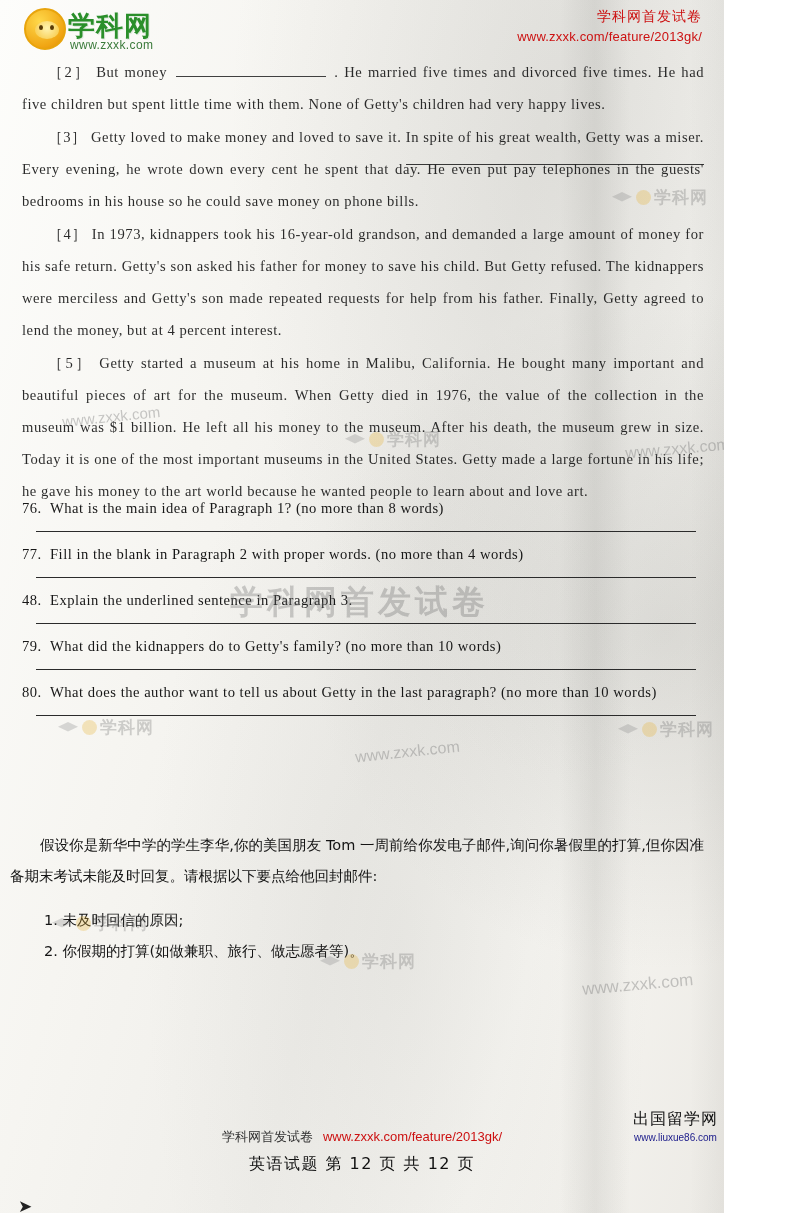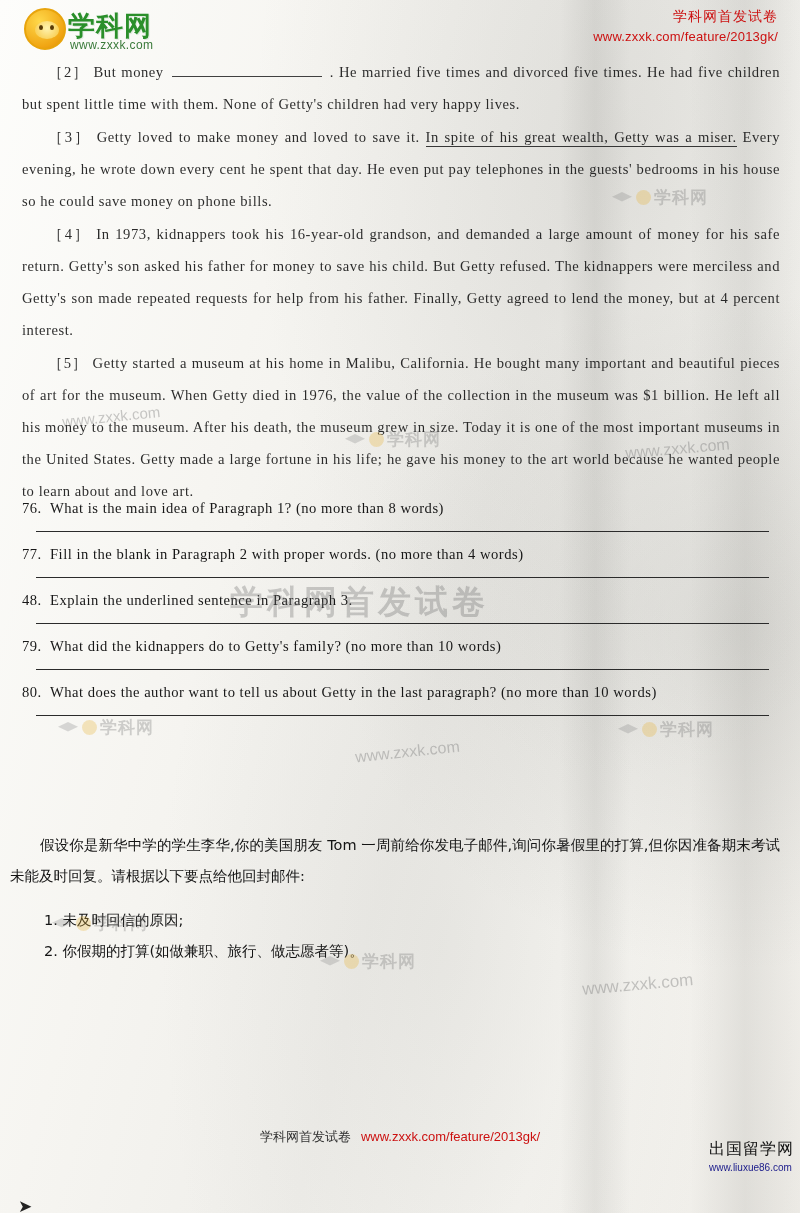--- a/index.html
+++ b/index.html
@@ -11,21 +11,21 @@
     width: 800px; height: 1213px;
     position: relative;
     font-family: "Liberation Serif", serif;
     overflow: hidden;
   }
 
   
   #page {
     position: absolute;
     top: 0; left: 0;
-    width: 800px; height: 1213px;
+    width: 724px; height: 1213px;
     background:
       radial-gradient(ellipse at 78% 12%, rgba(160,160,155,0.22) 0%, rgba(255,255,255,0) 42%),
       radial-gradient(ellipse at 92% 52%, rgba(150,150,145,0.26) 0%, rgba(255,255,255,0) 38%),
       radial-gradient(ellipse at 55% 78%, rgba(170,170,165,0.16) 0%, rgba(255,255,255,0) 45%),
       linear-gradient(105deg, #fdfdfb 0%, #f6f5f1 30%, #efeeea 55%, #f7f6f2 75%, #eceae5 100%);
     overflow: hidden;
   }
   
   .fold {
     position: absolute;
@@ -94,21 +94,21 @@
   }
   .para { margin: 0 0 1px 0; }
   .para.indent { text-indent: 26px; }
   .blank-inline {
     display: inline-block;
     border-bottom: 1px solid #333;
     width: 150px; height: 13px;
     vertical-align: baseline;
     margin: 0 3px;
   }
-  .uline { border-bottom: 1px solid #2a2a2a; padding-bottom: 1px; }
+  .uline { border-bottom: 1px solid #2a2a2a; padding-bottom: 19px; }
 
   
   #questions {
     position: absolute;
     left: 22px; right: 14px; top: 500px;
     font-family: "Liberation Serif", serif;
     font-size: 14.6px;
     color: #171717;
     letter-spacing: .5px;
   }
@@ -149,22 +149,22 @@
   #footer .f1 .cn { color: #333; }
   #footer .f1 .url { color: #cc1111; margin-left: 10px; font-family: "Liberation Sans", sans-serif; }
   #footer .f2 {
     margin-top: 8px;
     font-family: "DejaVu Sans", sans-serif;
     font-size: 16px; color: #111; letter-spacing: 1.5px;
   }
 
   
   #stamp-br {
-    position: absolute; right: 6px; top: 1139px;
-    text-align: left;
+    position: absolute; right: 6px; top: 1109px;
+    text-align: center;
   }
   #stamp-br .t1 {
     font-family: "DejaVu Sans", sans-serif; font-size: 16px; color: #111; letter-spacing: 1px;
   }
   #stamp-br .t2 {
     font-family: "Liberation Sans", sans-serif; font-size: 10px; color: #1a1a8a; margin-top: 2px;
   }
 
   
   #bottom-cut {
@@ -304,20 +304,21 @@
     <ol class="pts">
       <li>1. 未及时回信的原因;</li>
       <li>2. 你假期的打算(如做兼职、旅行、做志愿者等)。</li>
     </ol>
   </div>
 
   <div id="footer">
     <div class="f1">
       <span class="cn">学科网首发试卷</span><span class="url">www.zxxk.com/feature/2013gk/</span>
     </div>
+    <div class="f2">英语试题 第 12 页  共 12 页</div>
   </div>
 
   <div id="stamp-br">
     <div class="t1">出国留学网</div>
     <div class="t2">www.liuxue86.com</div>
   </div>
 
   <div id="bottom-cut">➤</div>
 
   <div class="wm" style="left:62px; top:408px; transform:rotate(-6deg);">www.zxxk.com</div>

